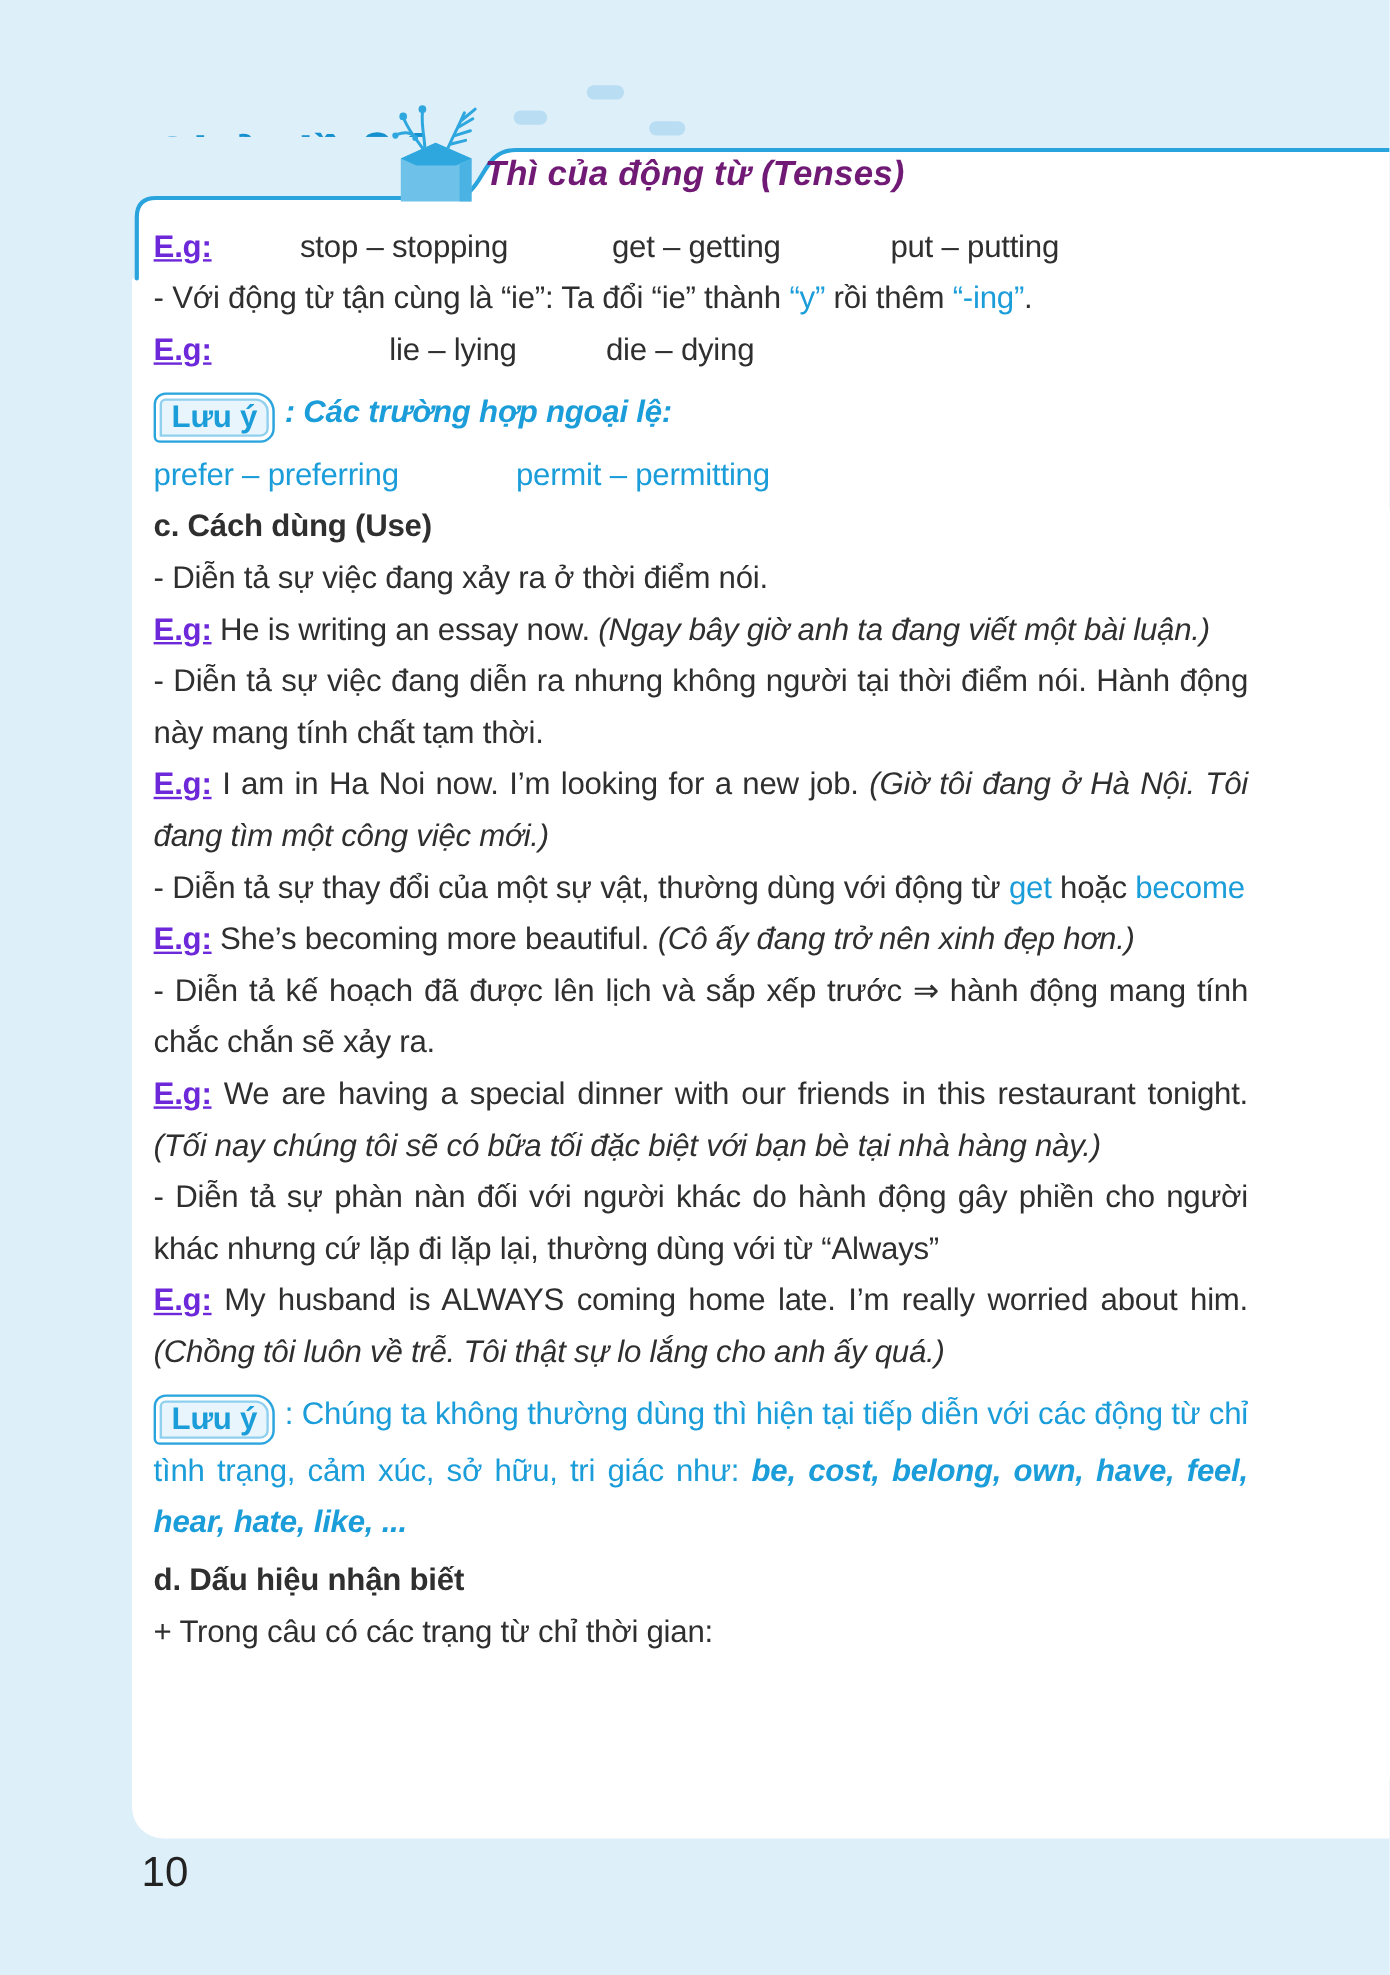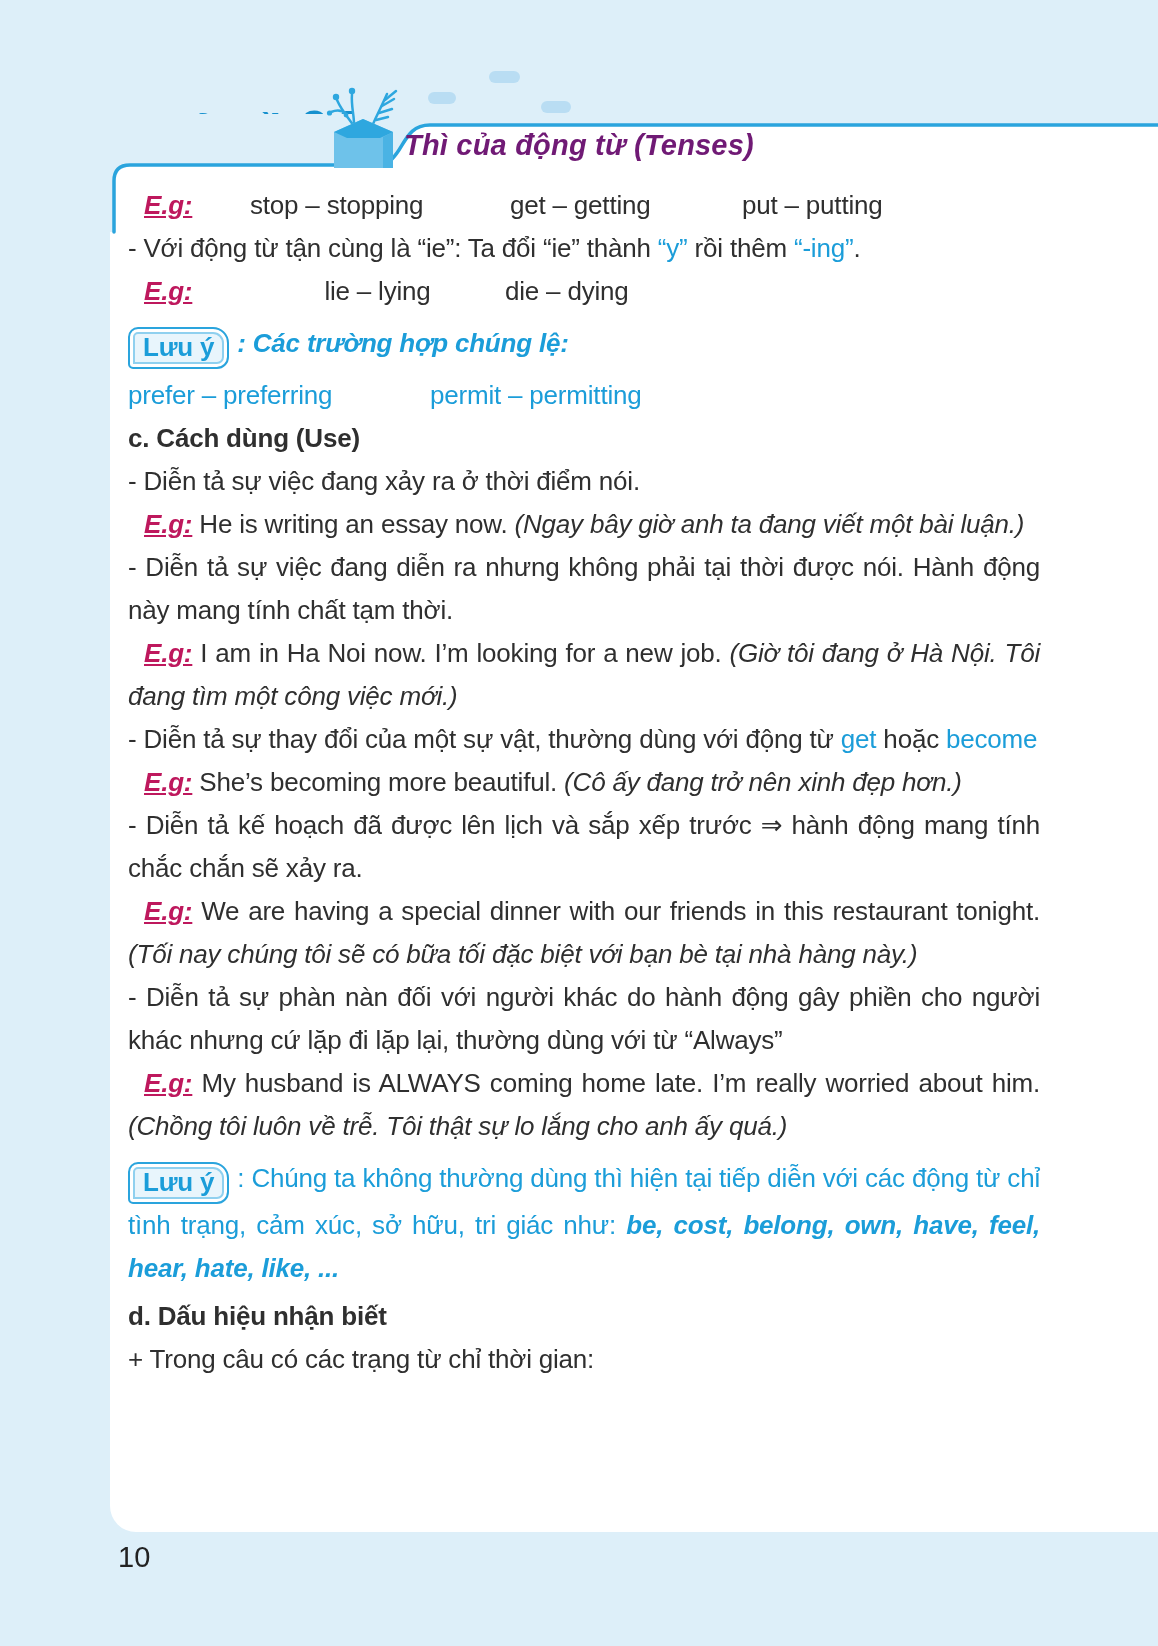--- a/index.html
+++ b/index.html
@@ -37,23 +37,22 @@
   }
   .topsvg{position:absolute;left:110px;top:114px;z-index:3;}
   
   .content{
     position:absolute;left:128px;top:184px;width:912px;z-index:4;
     font-size:26px;line-height:43px;letter-spacing:-.2px;
   }
   .content p{margin:0;}
   .just{text-align:justify;}
   .eg{
-    color:#be185d;font-weight:bold;font-style:italic;
+    color:#6d28d9;font-weight:bold;
     text-decoration:underline;
-    margin-left:16px;
   }
   .egcol{display:inline-block;width:122px;}
   .col260{display:inline-block;width:260px;}
   .col232{display:inline-block;width:232px;}
   .col255{display:inline-block;width:255px;text-align:center;}
   .col302{display:inline-block;width:302px;}
   .blu{color:#1b9dd9;}
   .bi{color:#1b9dd9;font-weight:bold;font-style:italic;}
   .vi{font-style:italic;text-align:right;}
   .bold{font-weight:bold;}
@@ -62,21 +61,21 @@
     display:inline-block;
     color:#1b9dd9;font-weight:bold;font-size:26px;line-height:30px;
     background:#e8f5fc;
     border:2.5px solid #2aa4dd;
     border-radius:10px 16px 12px 5px;
     padding:3px 13px 5px 13px;
     box-shadow: inset 0 0 0 3px #ffffff, inset 0 0 0 5px #8fd0ef;
     margin-right:8px;
     vertical-align:-4px;
   }
-  .pagenum{position:absolute;left:118px;top:1541px;font-size:29px;color:#222;z-index:2;}
+  .pagenum{position:absolute;left:118px;top:1541px;font-size:35px;color:#222;z-index:2;}
 </style>
 </head>
 <body>
 
 <div class="pill pill-a"></div>
 <div class="pill pill-b"></div>
 <div class="pill pill-c"></div>
 
 <div class="sheet"></div>
 
@@ -121,37 +120,37 @@
 
   <p>
     <span>- Với động từ tận cùng là “ie”: Ta đổi “ie” thành </span><span class="blu">“y”</span><span> rồi thêm </span><span class="blu">“-ing”</span><span>.</span>
   </p>
 
   <p>
     <span class="egcol"><span class="eg">E.g:</span></span><span class="col255">lie – lying</span><span>die – dying</span>
   </p>
 
   <p class="note-row">
-    <span class="badge">Lưu ý</span><span class="bi">: Các trường hợp chúng lệ:</span>
+    <span class="badge">Lưu ý</span><span class="bi">: Các trường hợp ngoại lệ:</span>
   </p>
 
 
   <p>
     <span class="col302 blu">prefer – preferring</span><span class="blu">permit – permitting</span>
   </p>
 
   <p class="bold">c. Cách dùng (Use)</p>
 
   <p>- Diễn tả sự việc đang xảy ra ở thời điểm nói.</p>
 
   <p>
     <span class="eg">E.g:</span><span> He is writing an essay now. </span><span class="vi">(Ngay bây giờ anh ta đang viết một bài luận.)</span>
   </p>
 
-  <p class="just">- Diễn tả sự việc đang diễn ra nhưng không phải tại thời được nói. Hành động này mang tính chất tạm thời.</p>
+  <p class="just">- Diễn tả sự việc đang diễn ra nhưng không người tại thời điểm nói. Hành động này mang tính chất tạm thời.</p>
 
   <p class="just">
     <span class="eg">E.g:</span><span> I am in Ha Noi now. I’m looking for a new job. </span><span class="vi">(Giờ tôi đang ở Hà Nội. Tôi đang tìm một công việc mới.)</span>
   </p>
 
   <p class="just">
     <span>- Diễn tả sự thay đổi của một sự vật, thường dùng với động từ </span><span class="blu">get</span><span> hoặc </span><span class="blu">become</span>
   </p>
 
   <p>

